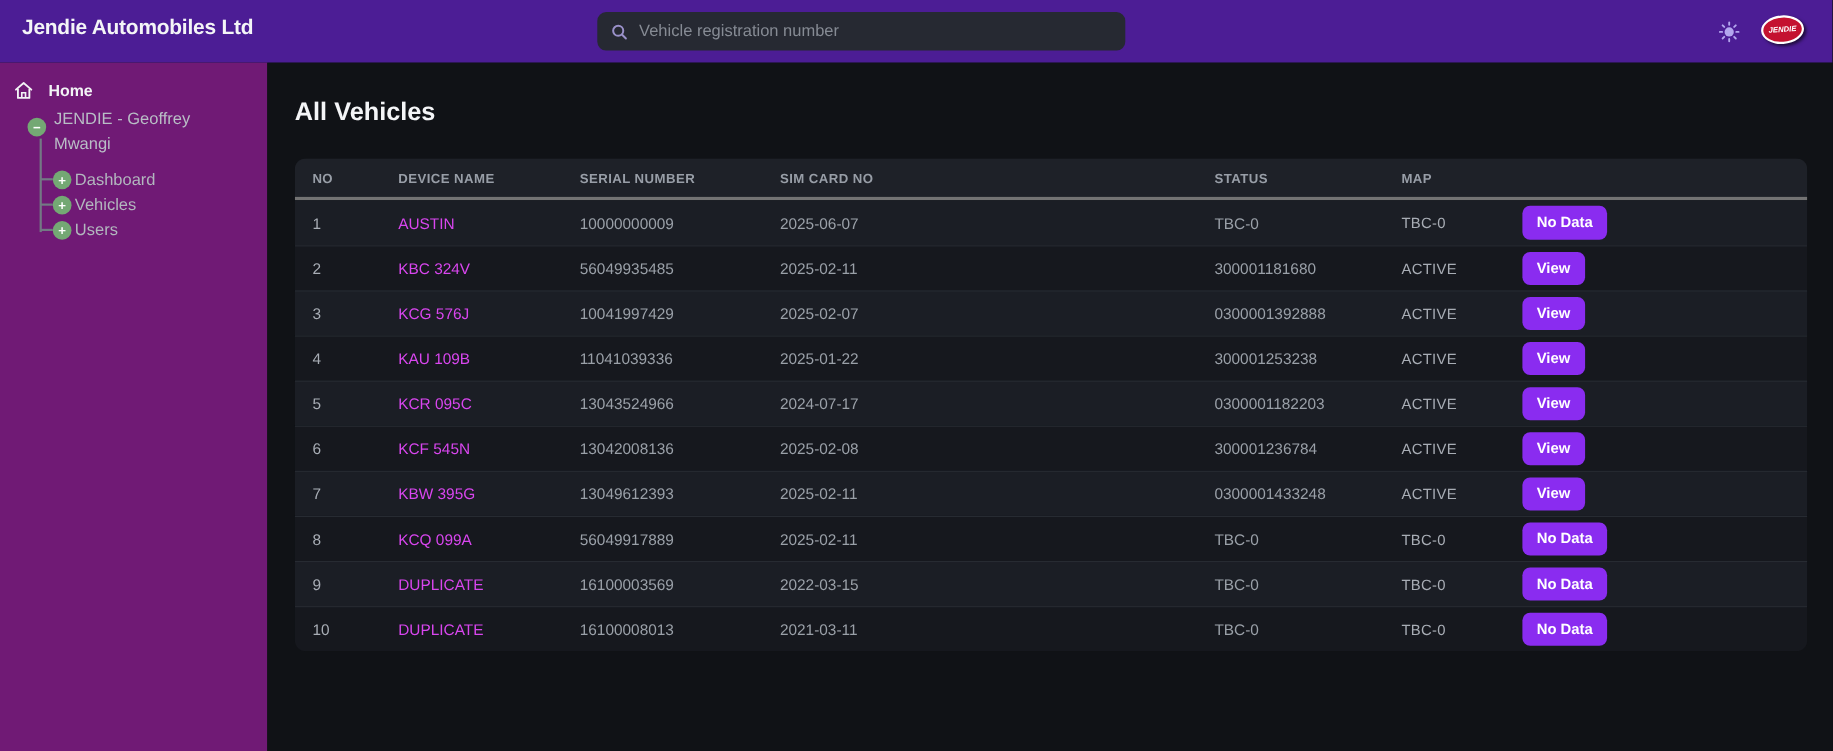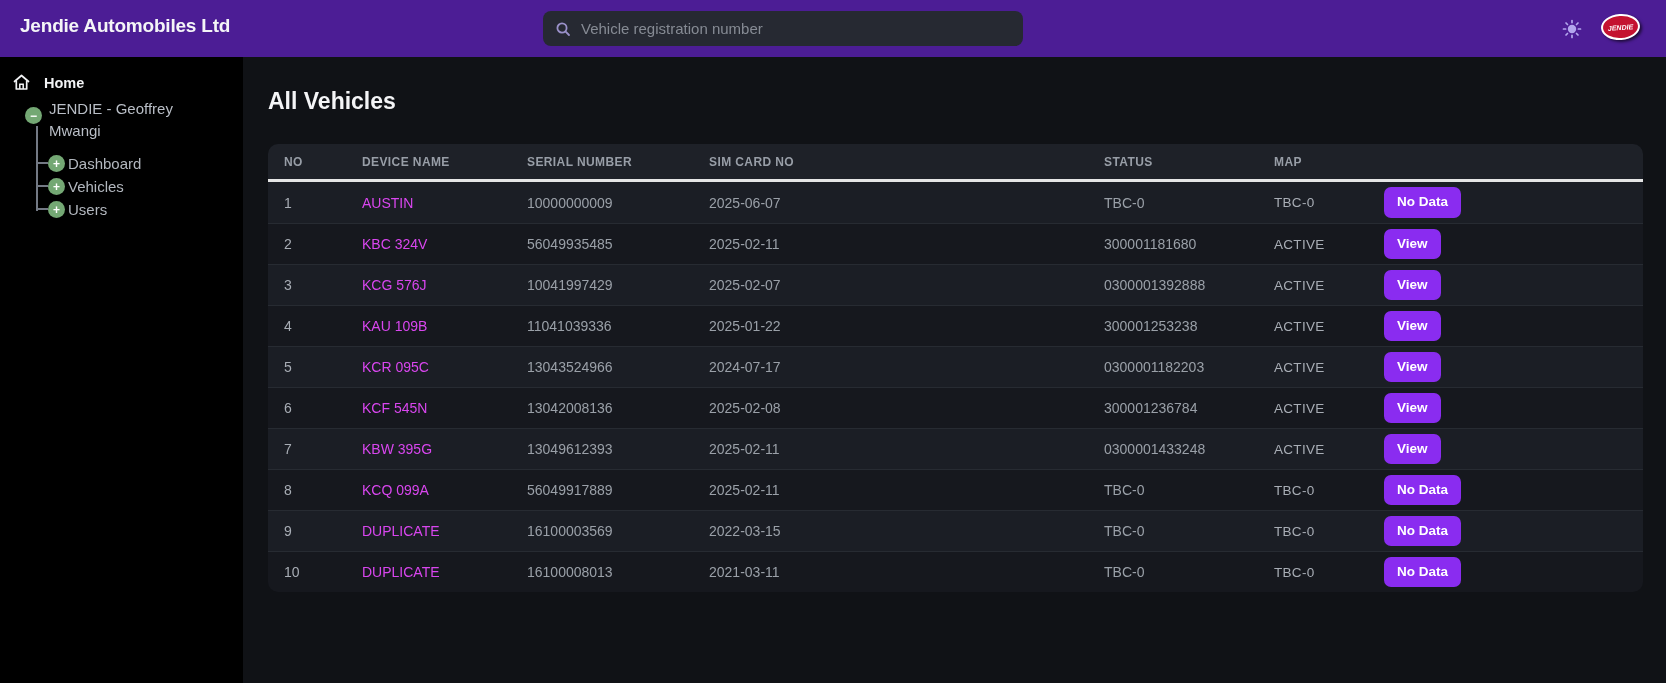--- a/index.html
+++ b/index.html
@@ -40,21 +40,21 @@
     box-shadow:2px 2px 3px rgba(0,0,0,0.6); cursor:pointer;
     transform:rotate(-4deg);
   }
   .logo-badge span {
     font-size:7px; font-weight:700; font-style:italic; color:#ffffff; letter-spacing:0;
   }
   
   .shell { position:relative; width:1666px; height:626px; }
   .sidebar {
     position:absolute; left:0; top:0; width:243px; height:626px;
-    background:#000000;
+    background:#701a75;
   }
   .main {
     position:absolute; left:243px; top:0; width:1512px; height:626px;
     background:#101216;
   }
   
   .home-row {
     position:absolute; left:12px; top:16px;
     display:flex; align-items:center; gap:13px; cursor:pointer;
   }
@@ -88,21 +88,21 @@
   .card {
     position:absolute; left:25px; top:87px; width:1375px;
     border-radius:10px; overflow:hidden;
   }
   .thead, .trow {
     display:grid;
     grid-template-columns:78px 165px 182px 395px 170px 110px 1fr;
     align-items:center; padding-left:16px;
   }
   .thead {
-    height:38px; background:#1e2128; border-bottom:3px solid #e5e5e5;
+    height:38px; background:#1e2128; border-bottom:3px solid #737373;
   }
   .thead .hcell {
     font-size:12px; font-weight:700; color:#989ea7;
     text-transform:uppercase; letter-spacing:0.4px;
   }
   .trow { height:41px; }
   .trow:nth-child(odd) { background:#1b1e25; }
   .trow:nth-child(even) { background:#16181e; }
   .trow + .trow { border-top:1px solid #272b32; }
   .cell { font-size:14px; color:#9aa0a8; }

